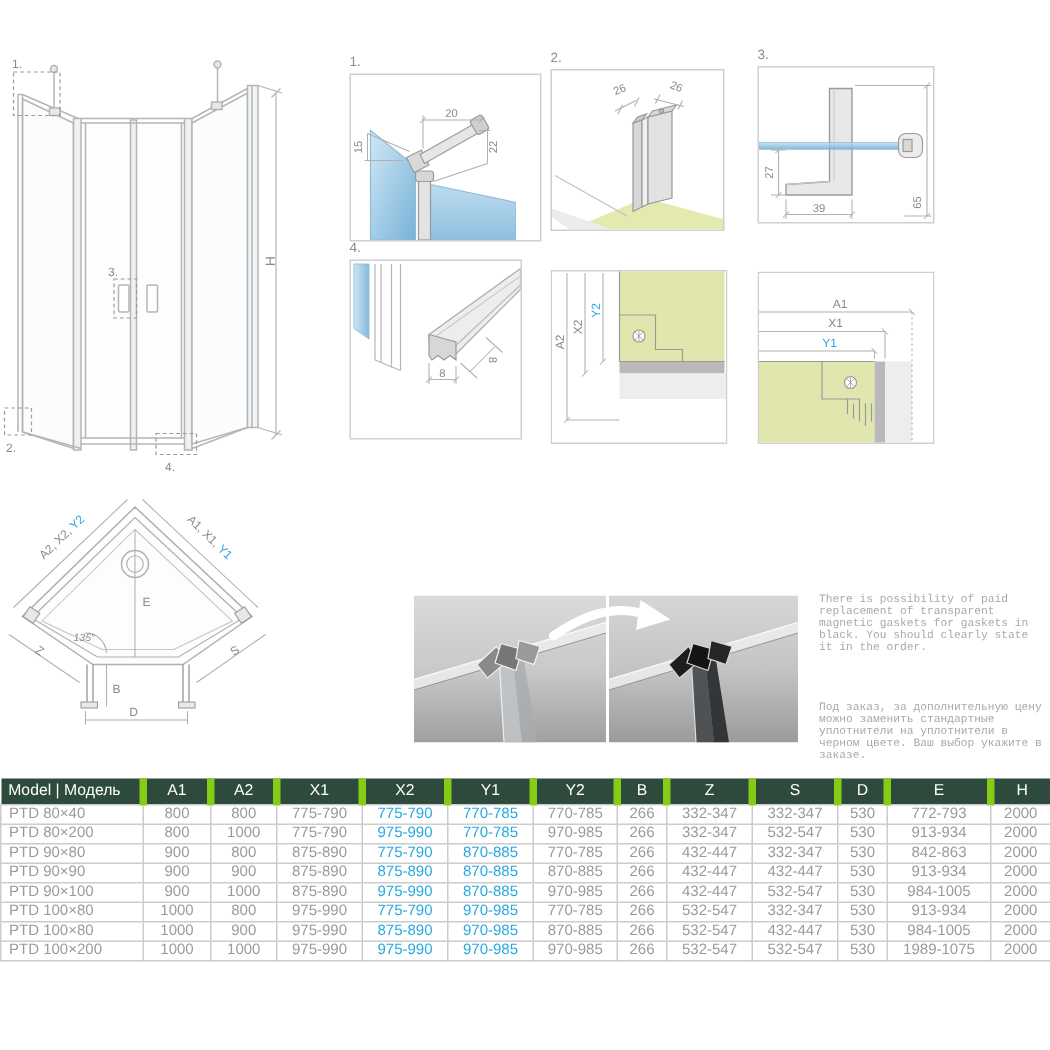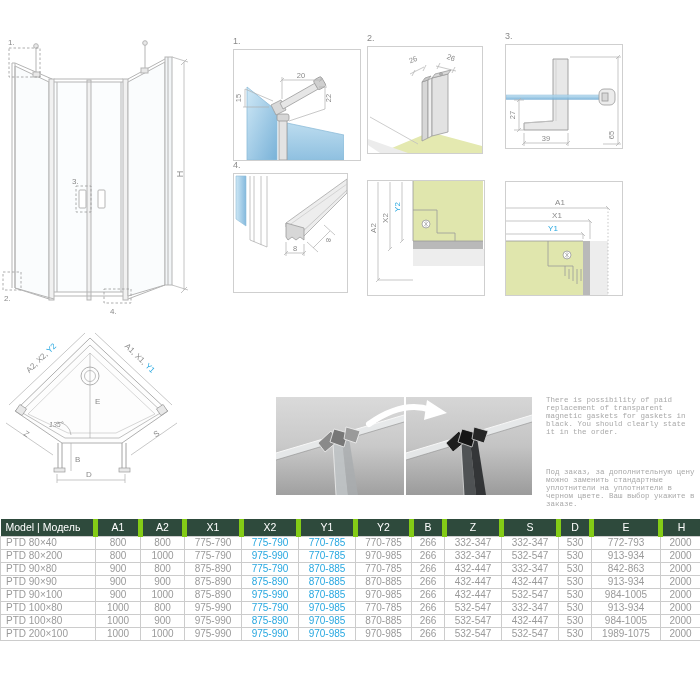--- a/index.html
+++ b/index.html
@@ -543,21 +543,21 @@
         <td class="blue">970-985</td>
         <td>870-885</td>
         <td>266</td>
         <td>532-547</td>
         <td>432-447</td>
         <td>530</td>
         <td>984-1005</td>
         <td>2000</td>
       </tr>
       <tr>
-        <td class="model">PTD 200×100</td>
+        <td class="model">PTD 100×200</td>
         <td>1000</td>
         <td>1000</td>
         <td>975-990</td>
         <td class="blue">975-990</td>
         <td class="blue">970-985</td>
         <td>970-985</td>
         <td>266</td>
         <td>532-547</td>
         <td>532-547</td>
         <td>530</td>

